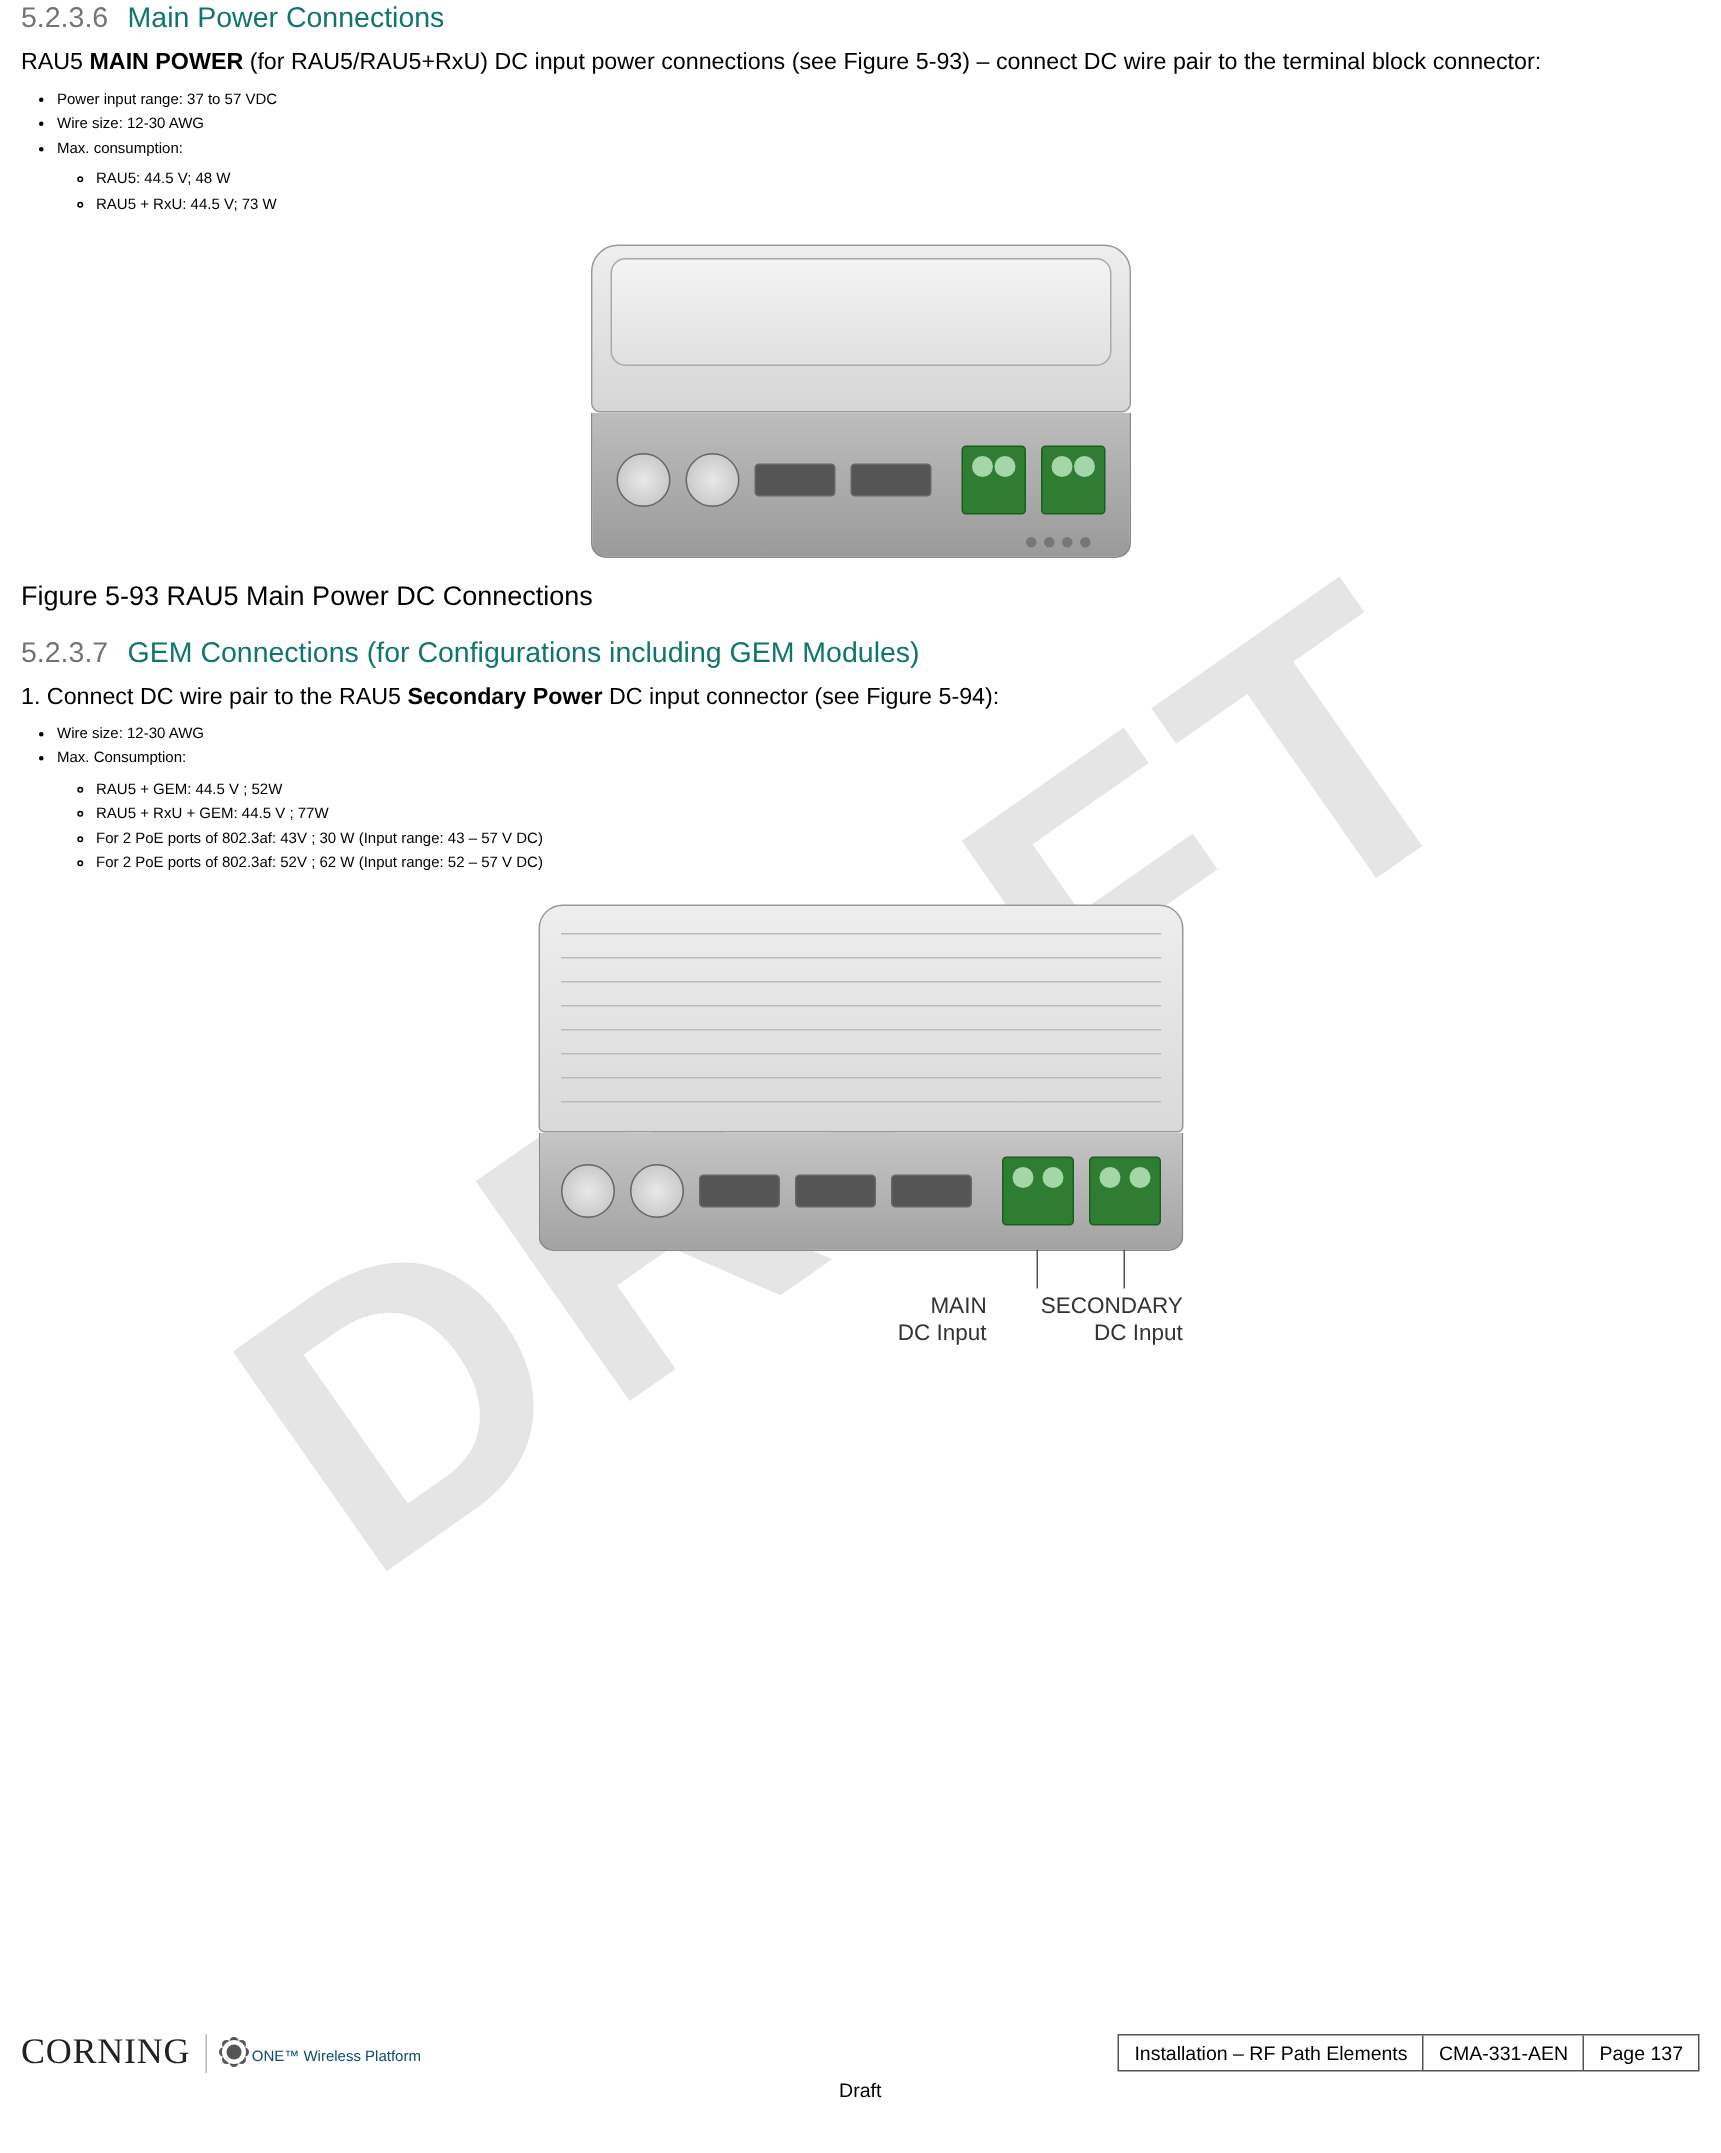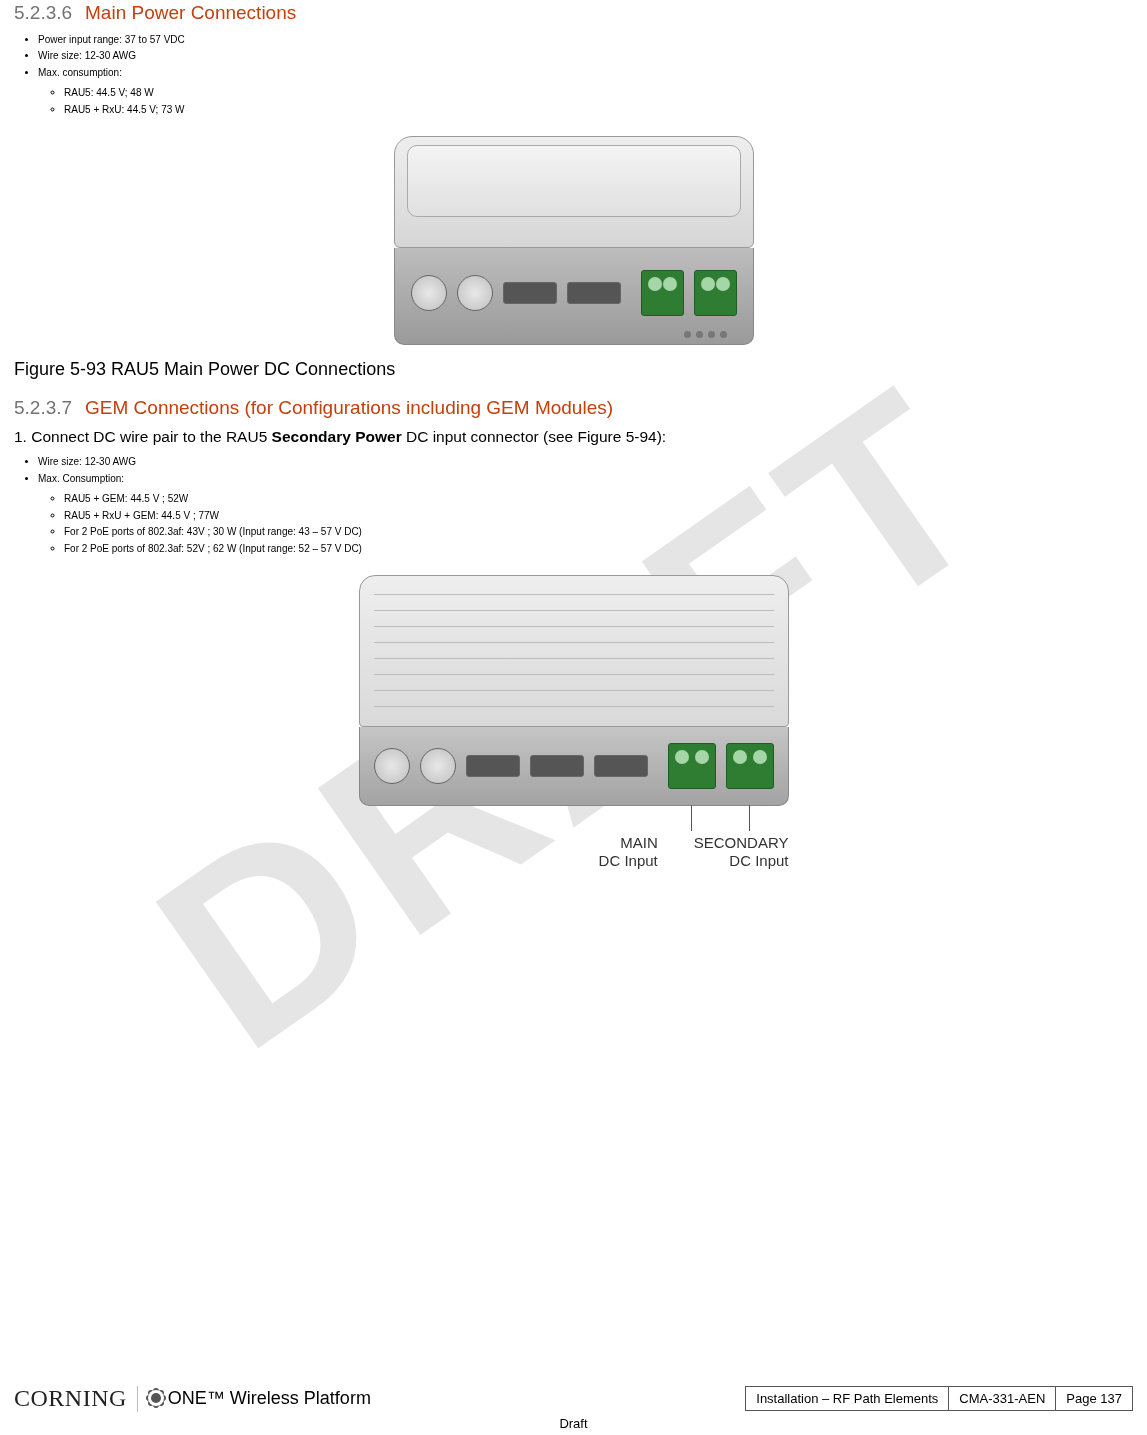--- a/index.html
+++ b/index.html
@@ -1,20 +1,20 @@
 <!DOCTYPE html>
 <html><head>
 <meta charset="utf-8">
 <style>
   html,body{margin:0;padding:0;background:#fff;color:#000;font-family:Arial,Helvetica,sans-serif}
   .page{position:relative;width:1147px;height:1435px;box-sizing:border-box;padding:0 14px}
   .watermark{position:absolute;left:50%;top:50%;transform:translate(-50%,-50%) rotate(-35deg);font-size:260px;font-weight:700;color:#d0d0d0;opacity:.55;letter-spacing:10px;pointer-events:none;user-select:none;z-index:0;white-space:nowrap}
   .content{position:relative;z-index:1}
   .sec-num{font-size:19px;color:#737373}
-  .sec-title{font-size:19px;color:#c2410c}
+  .sec-title{font-size:19px;color:#0f766e}
   .sec-line{margin:0 0 6px 0}
   p{margin:4px 0 6px 0;font-size:15.5px;line-height:1.35}
   ul{margin:4px 0 6px 0;padding-left:24px}
   ul ul{padding-left:26px;margin-top:4px}
   li{font-size:10px;line-height:1.65}
   .bold{font-weight:700}
   .fig-wrap{text-align:center;margin:18px 0 8px 0}
   .fig-caption{font-size:18px;margin:0 0 14px 0}
   
   .dev{display:inline-block;width:360px;position:relative}
@@ -34,26 +34,26 @@
   .dev2{display:inline-block;width:430px;position:relative}
   .dev2-top{height:150px;border:1px solid #999;border-radius:16px 16px 4px 4px;background:linear-gradient(#eee,#d9d9d9);position:relative}
   .fin{position:absolute;left:14px;right:14px;height:10px;border-top:1px solid #bbb}
   .dev2-front{height:78px;border:1px solid #888;border-top:none;background:linear-gradient(#c5c5c5,#a3a3a3);border-radius:0 0 10px 10px;position:relative}
   .labels{display:flex;justify-content:center;gap:36px;margin-top:8px;font-size:15px;color:#333}
   .lab{max-width:120px;text-align:right;line-height:1.2}
   .lab .top{display:block}
   .lab .bot{display:block}
   .conn-line{position:absolute;width:1px;background:#555}
   
-  .footer{position:absolute;left:14px;right:14px;bottom:4px}
+  .footer{position:absolute;left:14px;right:14px;bottom:34px}
   .footer-row{display:flex;align-items:center;justify-content:space-between}
   .brand{display:flex;align-items:center;gap:10px}
   .brand-name{font-family:Georgia,'Times New Roman',serif;font-size:24px;letter-spacing:.5px;color:#222}
   .brand-sep{width:1px;height:26px;background:#bbb}
-  .brand-prod{font-size:18px;color:#000000}
+  .brand-prod{font-size:10px;color:#0c4a6e}
   .sun{width:16px;height:16px;display:inline-block;position:relative;vertical-align:-2px;margin-right:4px}
   .sun:before{content:"";position:absolute;inset:3px;border-radius:50%;background:#555}
   .sun:after{content:"";position:absolute;inset:0;border-radius:50%;box-shadow:0 -7px 0 -5px #555,0 7px 0 -5px #555,7px 0 0 -5px #555,-7px 0 0 -5px #555,5px 5px 0 -5px #555,-5px -5px 0 -5px #555,5px -5px 0 -5px #555,-5px 5px 0 -5px #555}
   .foot-boxes{display:flex;border:1px solid #555}
   .foot-boxes>div{padding:4px 10px;border-left:1px solid #555;font-size:13px;white-space:nowrap}
   .foot-boxes>div:first-child{border-left:none}
   .draft-label{text-align:center;font-size:13px;margin-top:4px}
 </style>
 </head>
 <body>
@@ -61,20 +61,23 @@
 <div class="page">
   <div class="watermark">DRAFT</div>
 
   <div class="content">
 
     <p class="sec-line">
       <span class="sec-num">5.2.3.6</span>&nbsp;&nbsp;
       <span class="sec-title">Main Power Connections</span>
     </p>
 
+    <p>
+      <span>RAU5 </span><span class="bold">MAIN POWER</span><span> (for RAU5/RAU5+RxU) DC input power connections (see Figure 5-93) – connect DC wire pair to the terminal block connector:</span>
+    </p>
 
     <ul>
       <li>Power input range: 37 to 57 VDC</li>
       <li>Wire size: 12-30 AWG</li>
       <li><span>Max. consumption:</span>
         <ul>
           <li>RAU5: 44.5 V; 48 W</li>
           <li>RAU5 + RxU: 44.5 V; 73 W</li>
         </ul>
       </li>

